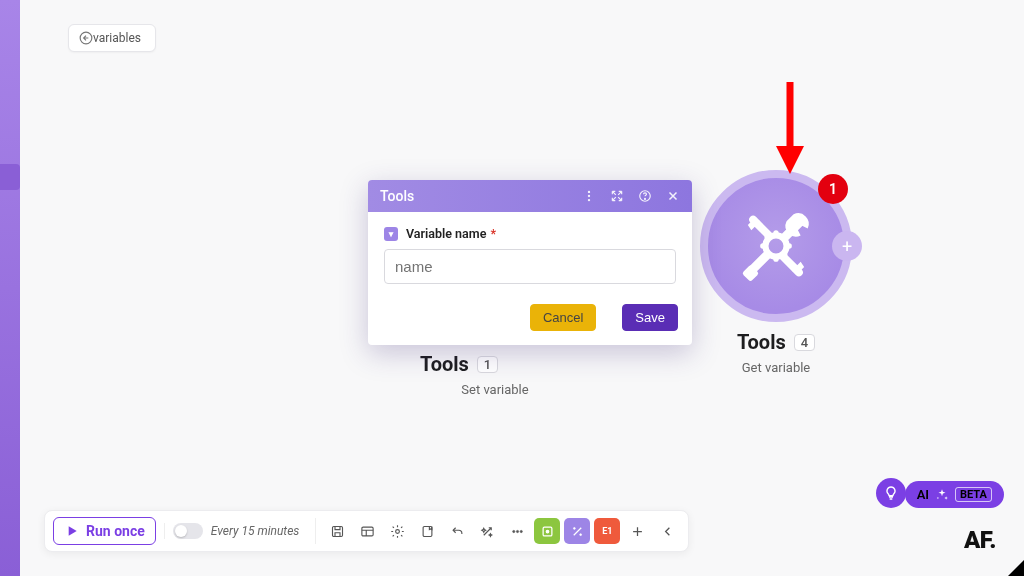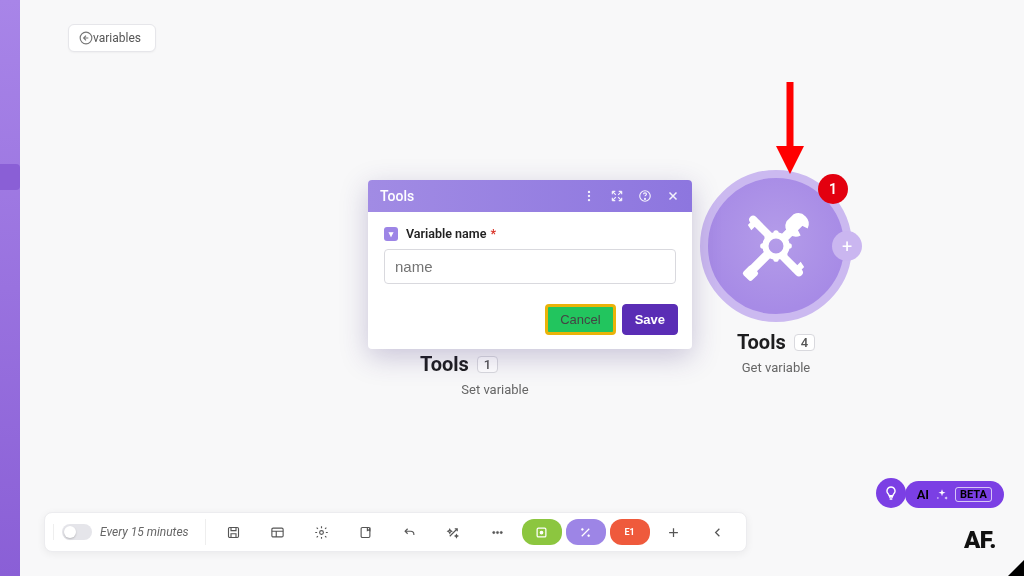--- a/index.html
+++ b/index.html
@@ -90,22 +90,22 @@
   .text-input {
     width: 100%; border: 1px solid #d9d9de; border-radius: 4px;
     padding: 8px 10px; font-size: 15px; color: #737373;
   }
   .dialog-footer {
     padding: 10px 14px 14px; display:flex; justify-content:flex-end; gap:6px;
   }
   .btn {
     border-radius: 4px; padding: 5px 12px; font-size: 13px; cursor:pointer;
   }
-  .btn-secondary { background:#22c55e; border:3px solid #eab308; color:#444; }
-  .btn-primary { background:#5a2db5; border:1px solid #5a2db5; color:#fff; font-weight:700; }
+  .btn-secondary { background:#eab308; border:1px solid #eab308; color:#444; }
+  .btn-primary { background:#5a2db5; border:1px solid #5a2db5; color:#fff; font-weight:400;margin-left:20px; }
 
   
   .bottom-bar {
     position: absolute; left: 44px; bottom: 24px;
     background: #fff; border-radius: 8px; border:1px solid #ececef;
     box-shadow: 0 2px 8px rgba(0,0,0,0.06);
     display: flex; align-items: center; padding: 6px 8px; gap: 8px;
   }
   .run-btn {
     display:flex; align-items:center; gap:6px;
@@ -121,21 +121,21 @@
   .toggle {
     width:30px; height:16px; border-radius:999px; background:#e5e5ea; position:relative;
   }
   .toggle::after{
     content:""; position:absolute; left:2px; top:2px; width:12px; height:12px;
     background:#fff; border-radius:50%; box-shadow:0 1px 2px rgba(0,0,0,0.2);
   }
   .schedule-label { font-size:12px; color:#666; }
   .tool-icons { display:flex; align-items:center; gap:4px; border-left:1px solid #eee; padding-left:8px; }
   .ticon {
-    width:40px; height:26px; border-radius:12px; display:flex; align-items:center; justify-content:center;
+    width:26px; height:26px; border-radius:5px; display:flex; align-items:center; justify-content:center;
     color:#555; cursor:pointer;
   }
   .ticon svg { width:15px; height:15px; stroke:#555; }
   .ticon.gr { background:#8cc63f; color:#fff; }
   .ticon.gr svg{ stroke:#fff; }
   .ticon.pu { background:#9d85e6; color:#fff; }
   .ticon.pu svg{ stroke:#fff; fill:#fff; }
   .ticon.rd { background:#ef5a3c; color:#fff; font-size:9px; font-weight:700; }
 
   
@@ -253,20 +253,26 @@
     </div>
     <input class="text-input" value="name" style="">
   </div>
   <div class="dialog-footer">
     <button class="btn btn-secondary">Cancel</button>
     <button class="btn btn-primary">Save</button>
   </div>
 </div>
 
 <div class="bottom-bar">
+  <div class="run-btn">
+    <svg viewBox="0 0 24 24" fill="#7b3fe4">
+        <polygon points="7,5 19,12 7,19"></polygon>
+      </svg>
+    <span>Run once</span>
+  </div>
   <div class="schedule">
     <div class="toggle"></div>
     <span class="schedule-label">Every 15 minutes</span>
   </div>
   <div class="tool-icons">
     <div class="ticon">
         <svg viewBox="0 0 24 24" fill="none" stroke-width="1.8">
           <rect x="4" y="4" width="16" height="16" rx="2"></rect>
           <path d="M8 4v5h8V4M8 20v-6h8v6"></path>
         </svg>

